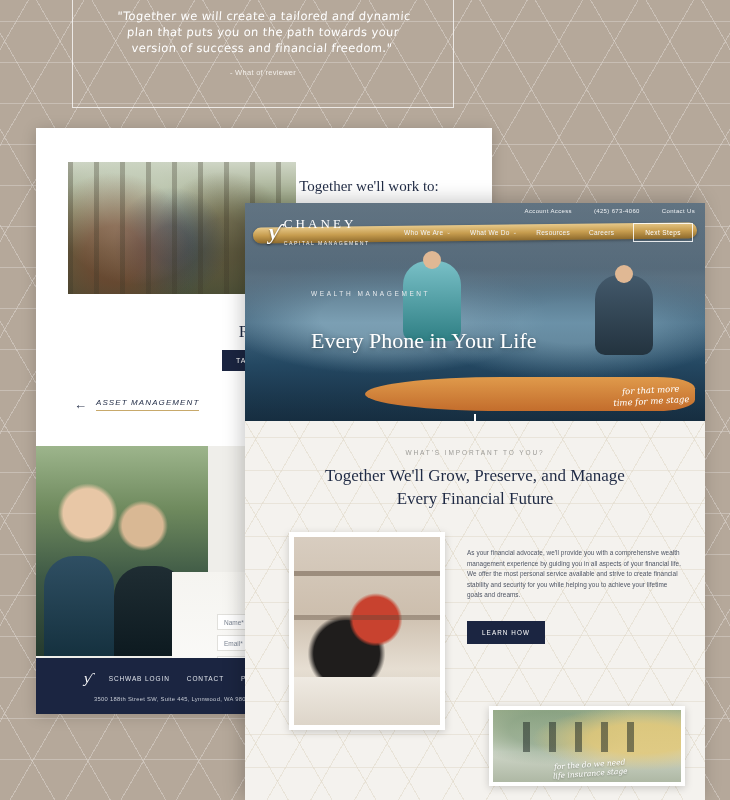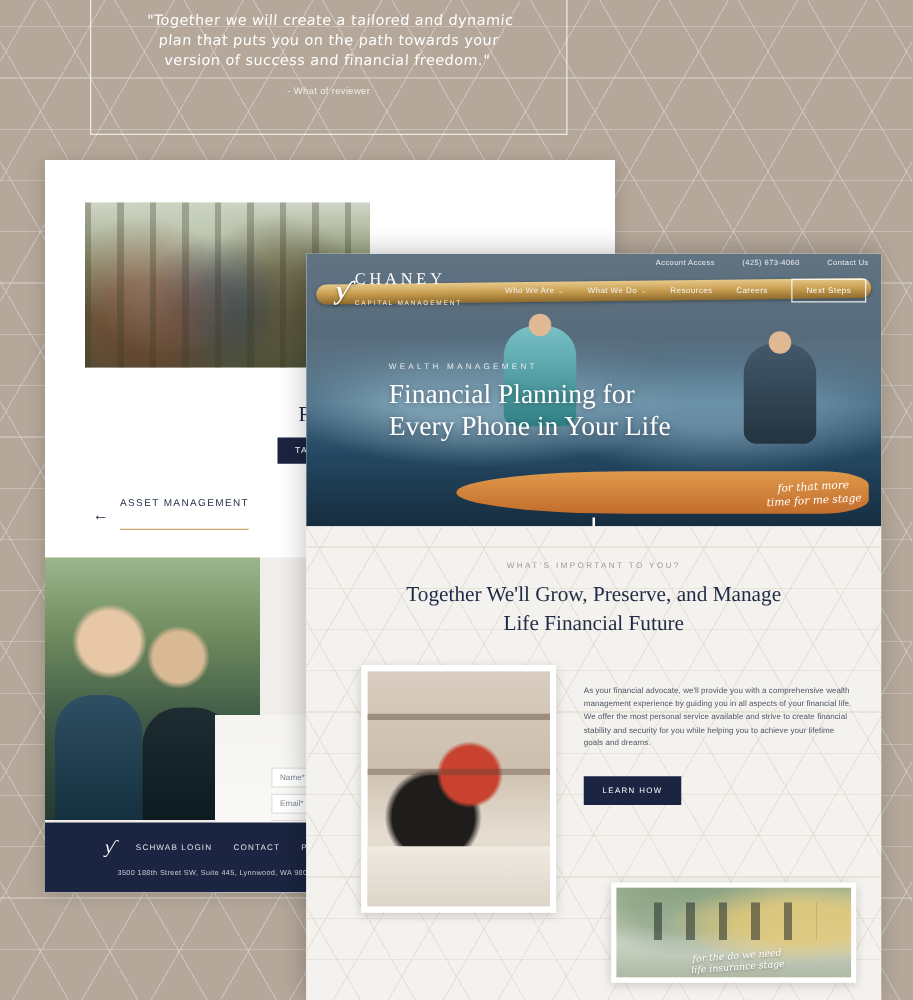--- a/index.html
+++ b/index.html
@@ -94,21 +94,21 @@
     font-size: 7px; letter-spacing: 1px;
     padding: 7px 14px;
   }
   #bg-back {
     position: absolute; left: 38px; top: 270px;
     display: flex; align-items: center; gap: 9px;
   }
   #bg-back .arrow { font-size: 13px; color: #1f2a44; line-height: 1; }
   #bg-back .lbl {
     font-size: 8px; letter-spacing: 1.1px; color: #1f2a44;
-    border-bottom: 1.5px solid #c8a96b; padding-bottom: 16px;
+    border-bottom: 1.5px solid #c8a96b; padding-bottom: 3px; font-style: italic;
   }
 
   
   #bg-lower { position: absolute; left: 0; top: 318px; width: 456px; height: 268px; background:#efeeea; }
   #bg-hikers {
     position: absolute; left: 0px; top: 0px; width: 172px; height: 210px;
     background:
       radial-gradient(circle at 30% 32%, #e8c7a6 0 13%, transparent 16%),
       radial-gradient(circle at 62% 38%, #d9b894 0 12%, transparent 15%),
       linear-gradient(180deg,#9db58c 0%,#6f8a5e 30%,#3f5a46 62%,#253a2e 100%);
@@ -306,20 +306,21 @@
   <div class="quote">"Together we will create a tailored and dynamic plan that puts you on the path towards your version of success and financial freedom."</div>
   <div class="reviewer">- What of reviewer</div>
 </div>
 
 <div id="bg-page">
 
   <div id="bg-camp" class="photo">
     <div class="trunks"></div>
   </div>
 
+  <div id="bg-worktitle">Together we'll work to:</div>
   <div id="bg-ready">Ready to start</div>
   <div id="bg-cta">TAKE</div>
 
   <div id="bg-back">
     <span class="arrow">←</span>
     <span class="lbl">ASSET MANAGEMENT</span>
   </div>
 
   <div id="bg-lower">
     <div id="bg-hikers" class="photo">
@@ -387,21 +388,21 @@
         </span>
         <span class="item">Resources</span>
         <span class="item">Careers</span>
         <span class="btn">Next Steps</span>
       </div>
     </div>
 
     <div id="herocopy">
       <div class="eyebrow">WEALTH MANAGEMENT</div>
       <h1>
-        <span>Financial Planning for</span><br>
+        <br>
         <span>Every Phone in Your Life</span>
       </h1>
     </div>
 
     <div id="heroscript">
       <span>for that more</span><br>
       <span>time for me stage</span>
     </div>
 
     <div id="slider-dots">
@@ -409,21 +410,21 @@
     </div>
   </div>
 
   <div id="content">
     <div class="bgpattern"></div>
 
     <div id="sect-head">
       <div class="eyebrow">WHAT'S IMPORTANT TO YOU?</div>
       <h2>
         <span>Together We'll Grow, Preserve, and Manage</span><br>
-        <span>Life Financial Future</span>
+        <span>Every Financial Future</span>
       </h2>
     </div>
 
     <div id="cols">
       <div id="dogphoto" class="photo">
         <div class="shelf"></div>
         <div class="shelf2"></div>
         <div class="couch"></div>
       </div>
       <div id="rightcol">

